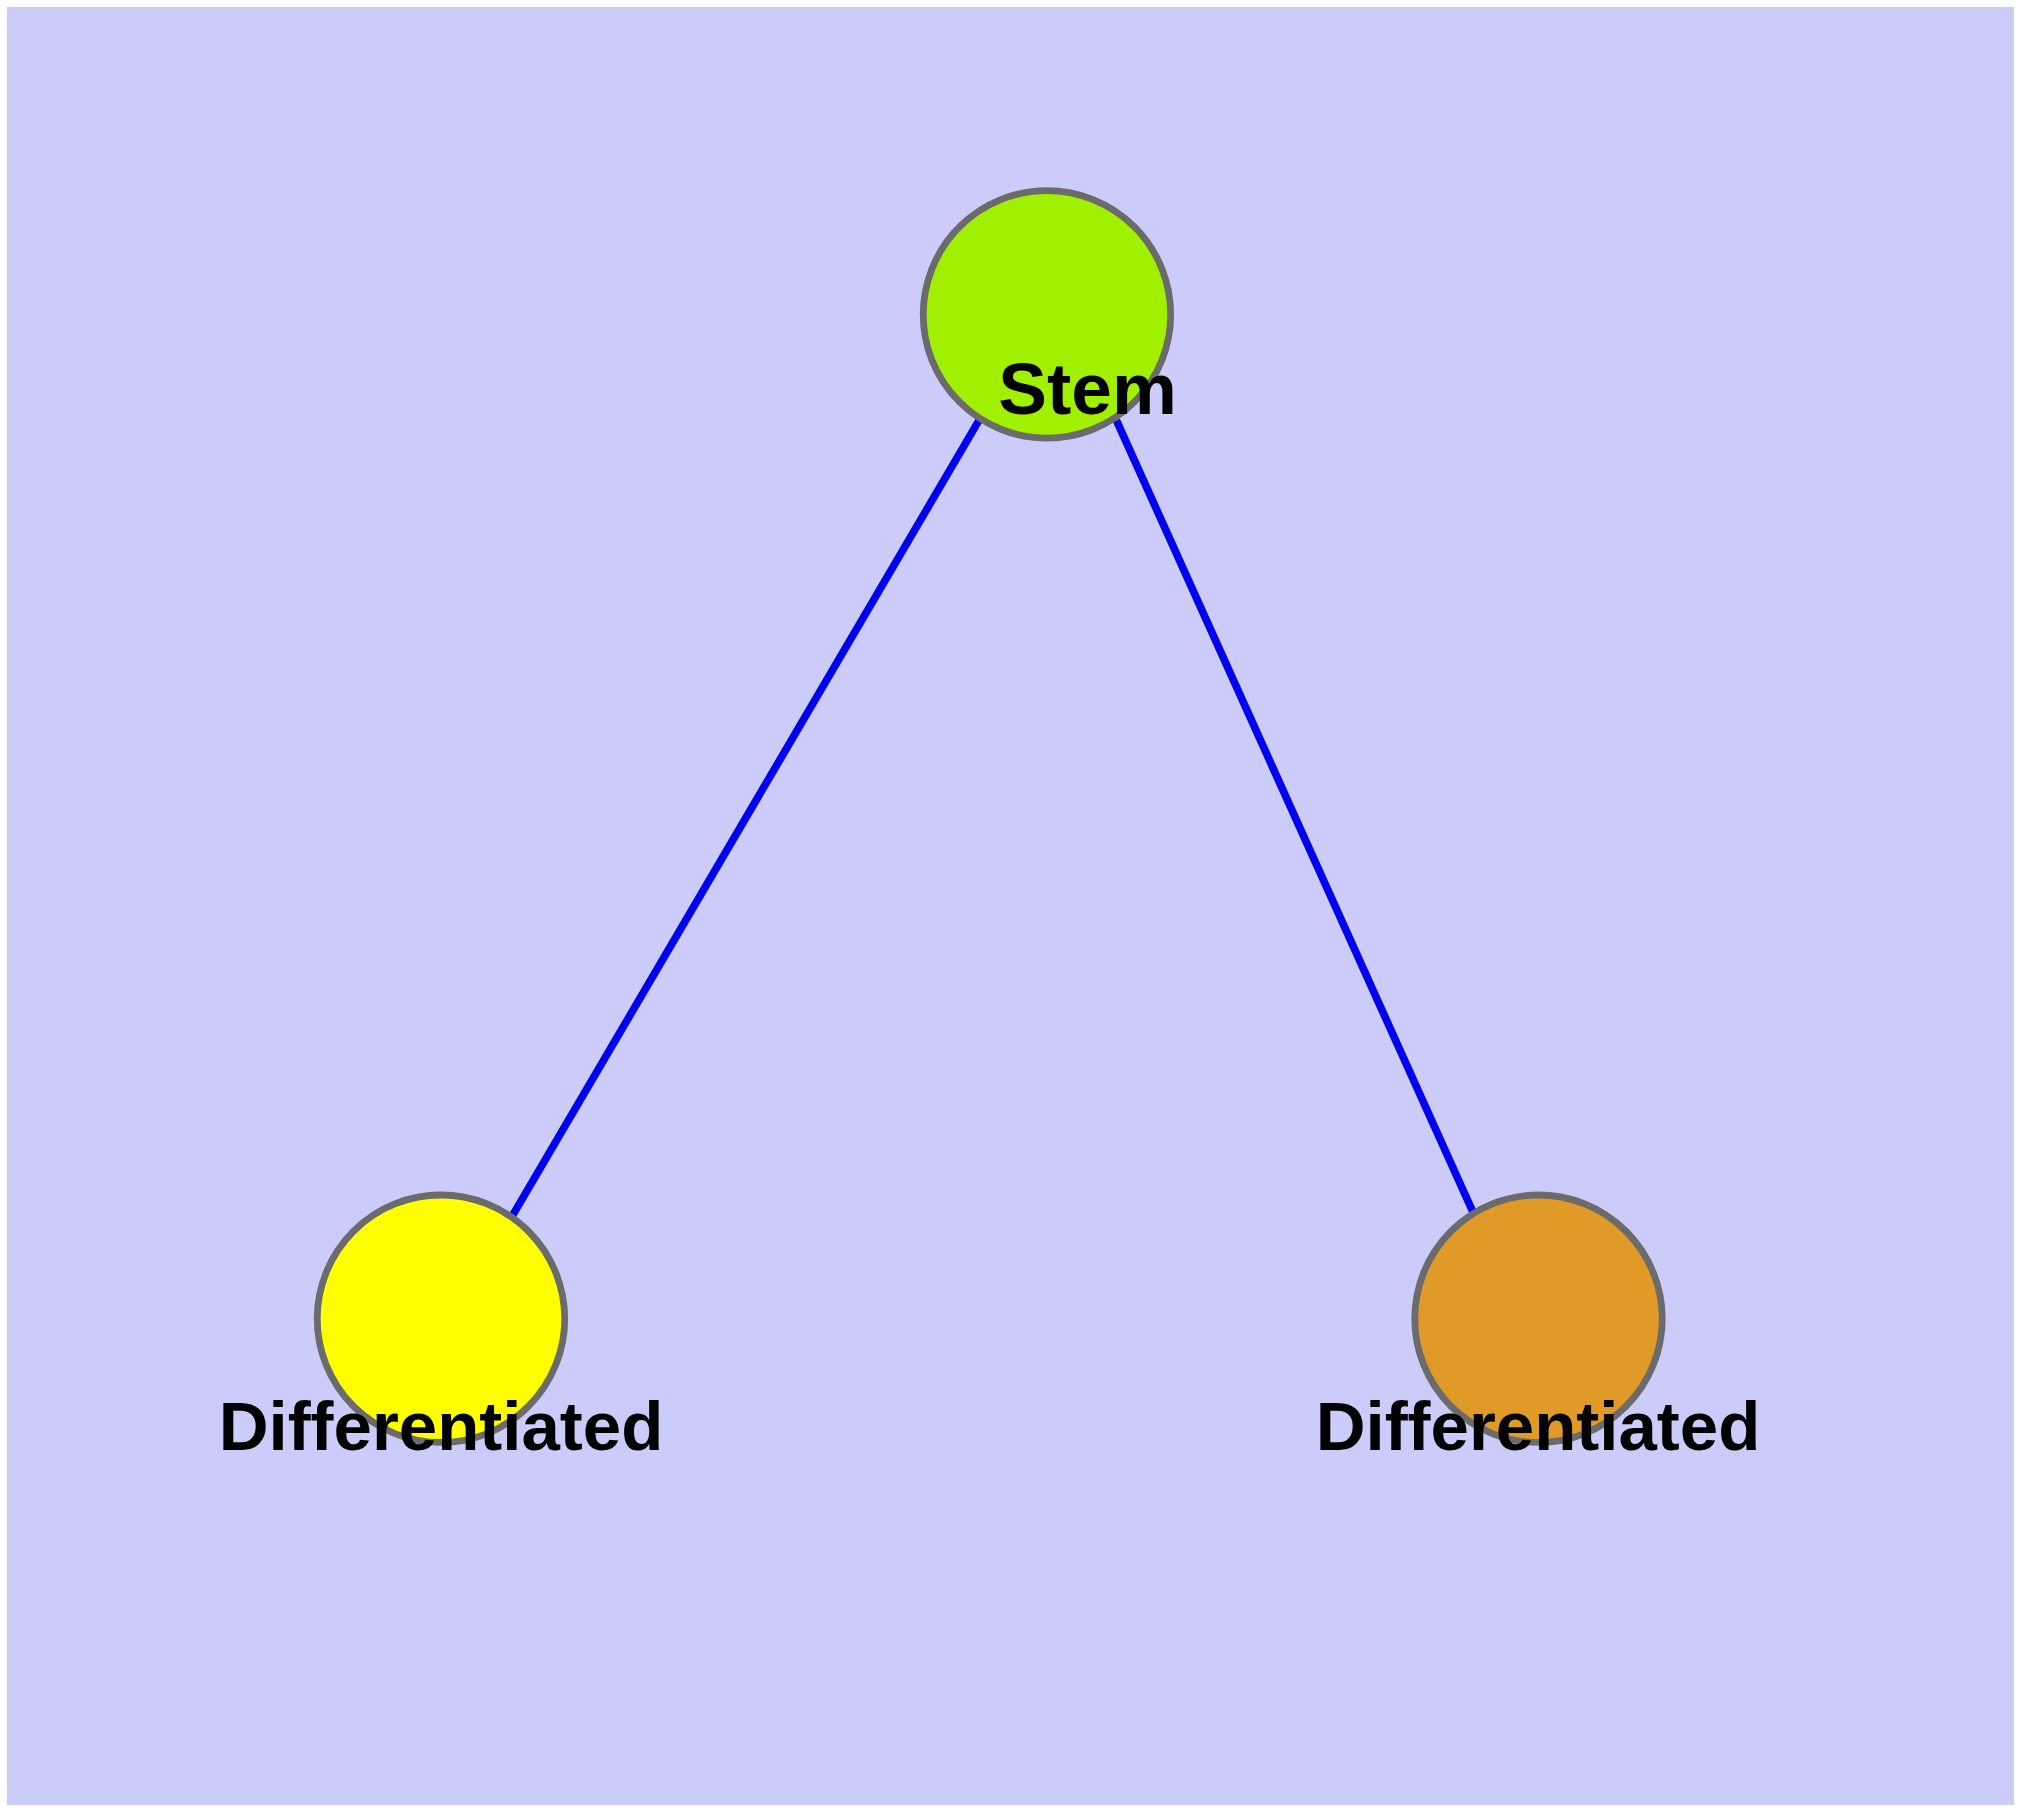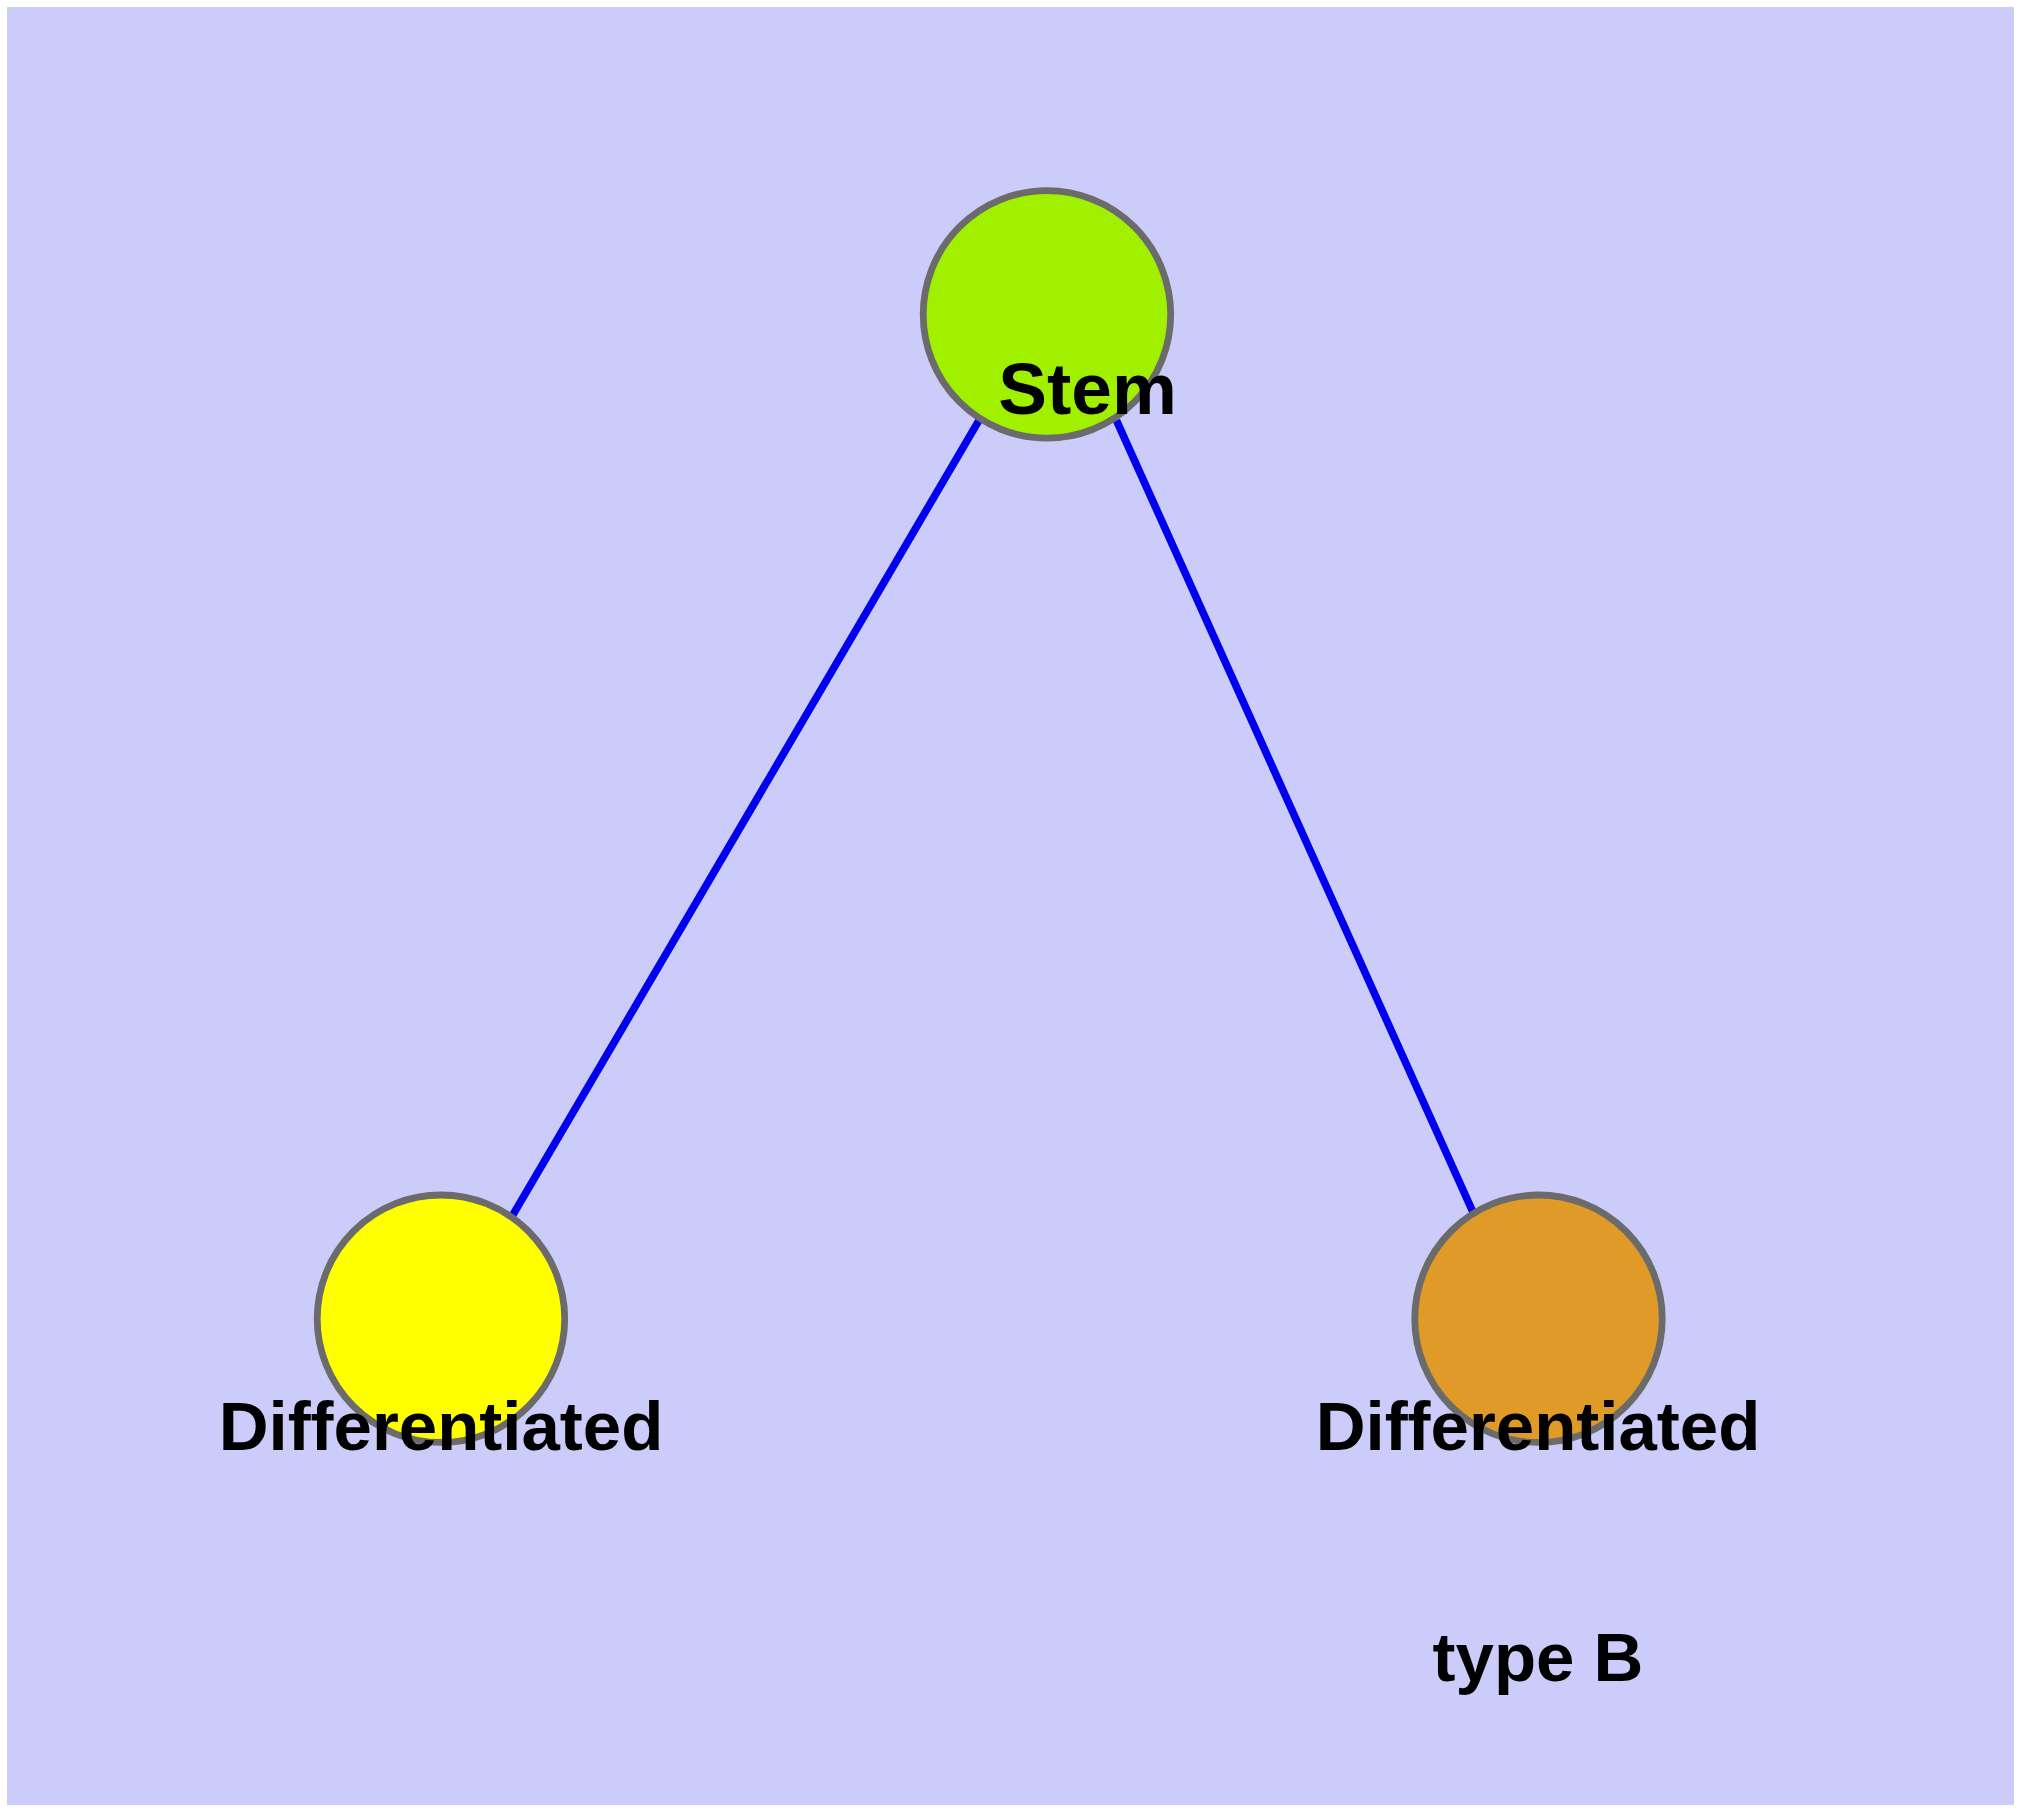--- a/index.html
+++ b/index.html
@@ -85,17 +85,16 @@
   <div class="node-label label-stem" style="color: rgb(0, 0, 0);">
     <span>Stem</span>
   </div>
 
   <div class="node-label label-type-a" style="color: rgb(0, 0, 0);">
     <div>Differentiated</div>
   </div>
 
   <div class="node-label label-type-b" style="color: rgb(0, 0, 0);">
     <div>Differentiated</div>
-    <div>type B</div>
   </div>
 
 </div>
 
 
 </body></html>

